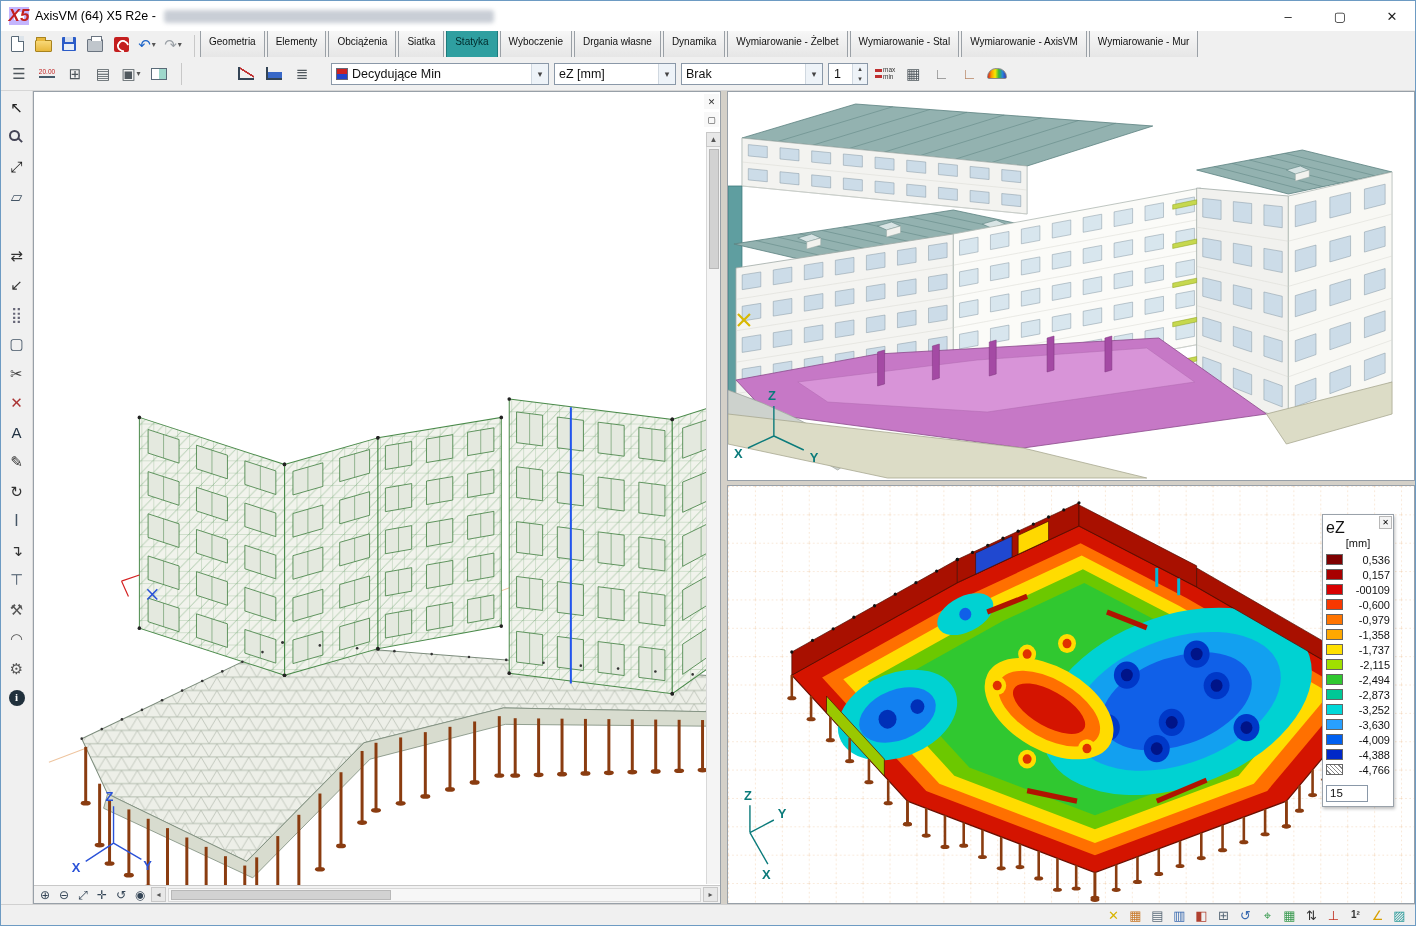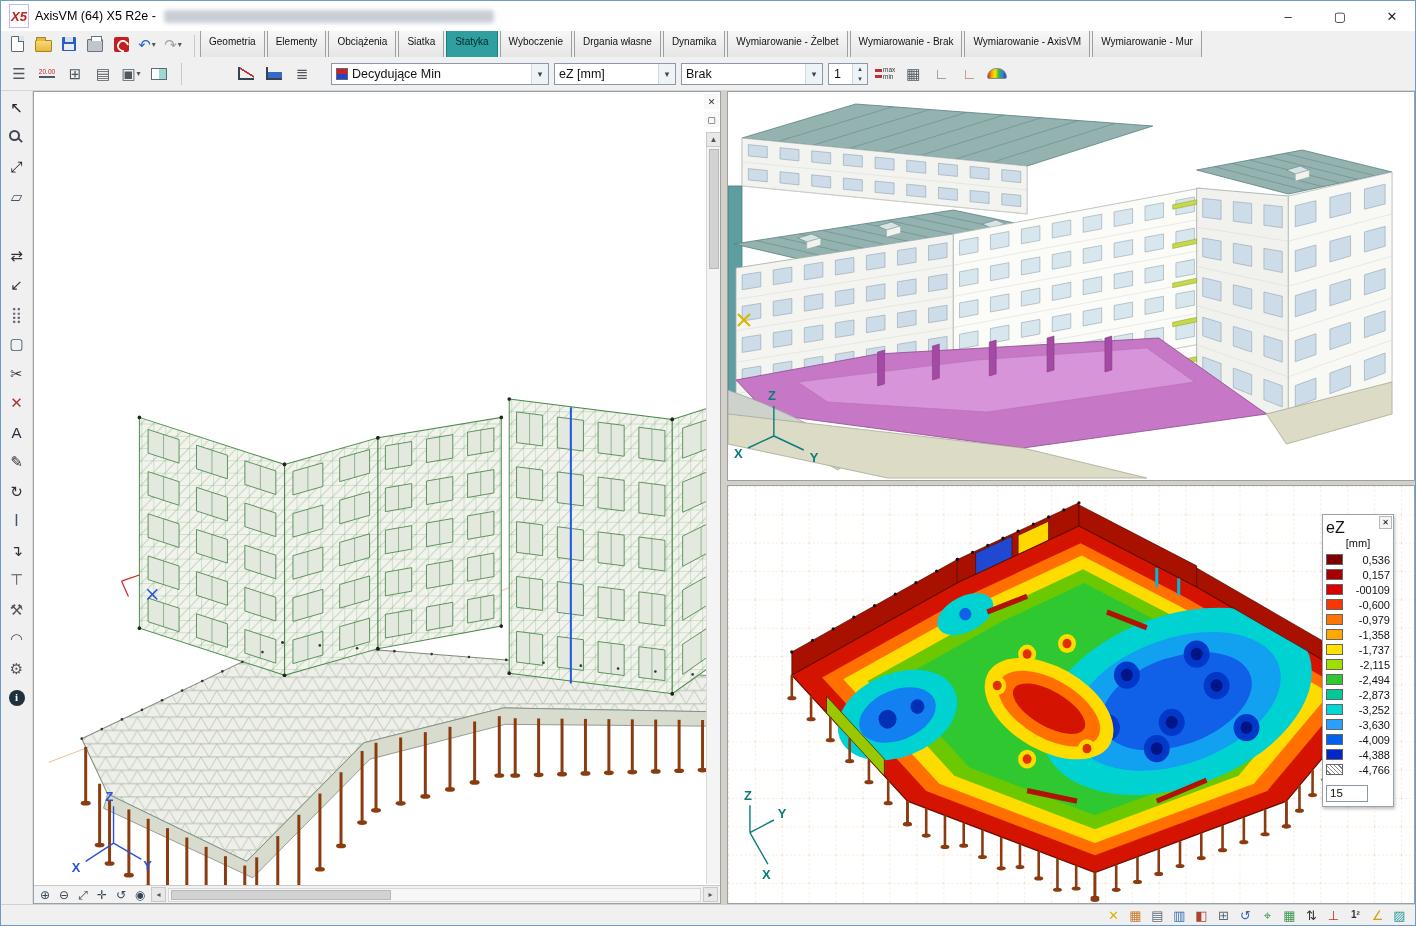--- a/index.html
+++ b/index.html
@@ -1,21 +1,21 @@
 <!DOCTYPE html>
 <html><head>
 <meta charset="utf-8">
 <style>
 *{box-sizing:border-box;margin:0;padding:0}
 html,body{width:1416px;height:926px;overflow:hidden}
 body{font-family:"Liberation Sans","DejaVu Sans",sans-serif;font-size:13px;color:#111;background:#fff}
 .window{width:1416px;height:926px;display:flex;flex-direction:column;border:1px solid #6d9bc3;background:#f0f0f0}
 
 .titlebar{height:30px;background:#fff;display:flex;align-items:center;padding-left:8px;gap:6px;flex:0 0 auto}
-.applogo{width:20px;height:24px;font-weight:bold;font-size:13px;color:#c22020;display:flex;align-items:center;justify-content:center;border:1px solid #c4b5fd;background:#fff;font-style:italic}
+.applogo{width:20px;height:18px;font-weight:bold;font-size:17px;color:#c22020;display:flex;align-items:center;justify-content:center;border:5px solid #c4b5fd;background:#fff;font-style:italic}
 .apptitle{font-size:12.5px;color:#000;white-space:nowrap}
 .blurpath{width:330px;height:13px;border-radius:3px;background:#c9ced6;filter:blur(2px);margin-left:2px}
 .spacer{flex:1}
 .wbtn{width:46px;height:30px;border:none;background:transparent;font-size:13px;color:#222;font-family:inherit}
 
 .menubar{height:22px;background:#f0f0f0;display:flex;align-items:center;padding-left:4px;border-bottom:1px solid #e4e4e4}
 .menu-item{padding:2px 8px;font-size:13px}
 .menu-item u{text-decoration:underline}
 
 .row1{height:26px;display:flex;align-items:flex-end;background:#f0f0f0}
@@ -156,21 +156,21 @@
     <div class="tabbar" id="tabbar">
         <div class="tab">Geometria</div>
         <div class="tab">Elementy</div>
         <div class="tab">Obciążenia</div>
         <div class="tab">Siatka</div>
         <div class="tab active">Statyka</div>
         <div class="tab">Wyboczenie</div>
         <div class="tab">Drgania własne</div>
         <div class="tab">Dynamika</div>
         <div class="tab">Wymiarowanie - Żelbet</div>
-        <div class="tab">Wymiarowanie - Brak</div>
+        <div class="tab">Wymiarowanie - Stal</div>
         <div class="tab">Wymiarowanie - AxisVM</div>
         <div class="tab">Wymiarowanie - Mur</div>
       </div>
   </div>
 
   <div class="row2">
     <div class="grp" id="rtLeft">
         <button class="tbtn">
           <span class="ic ic-glyph" style="color: rgb(80, 88, 94);">☰</span>
         </button>

